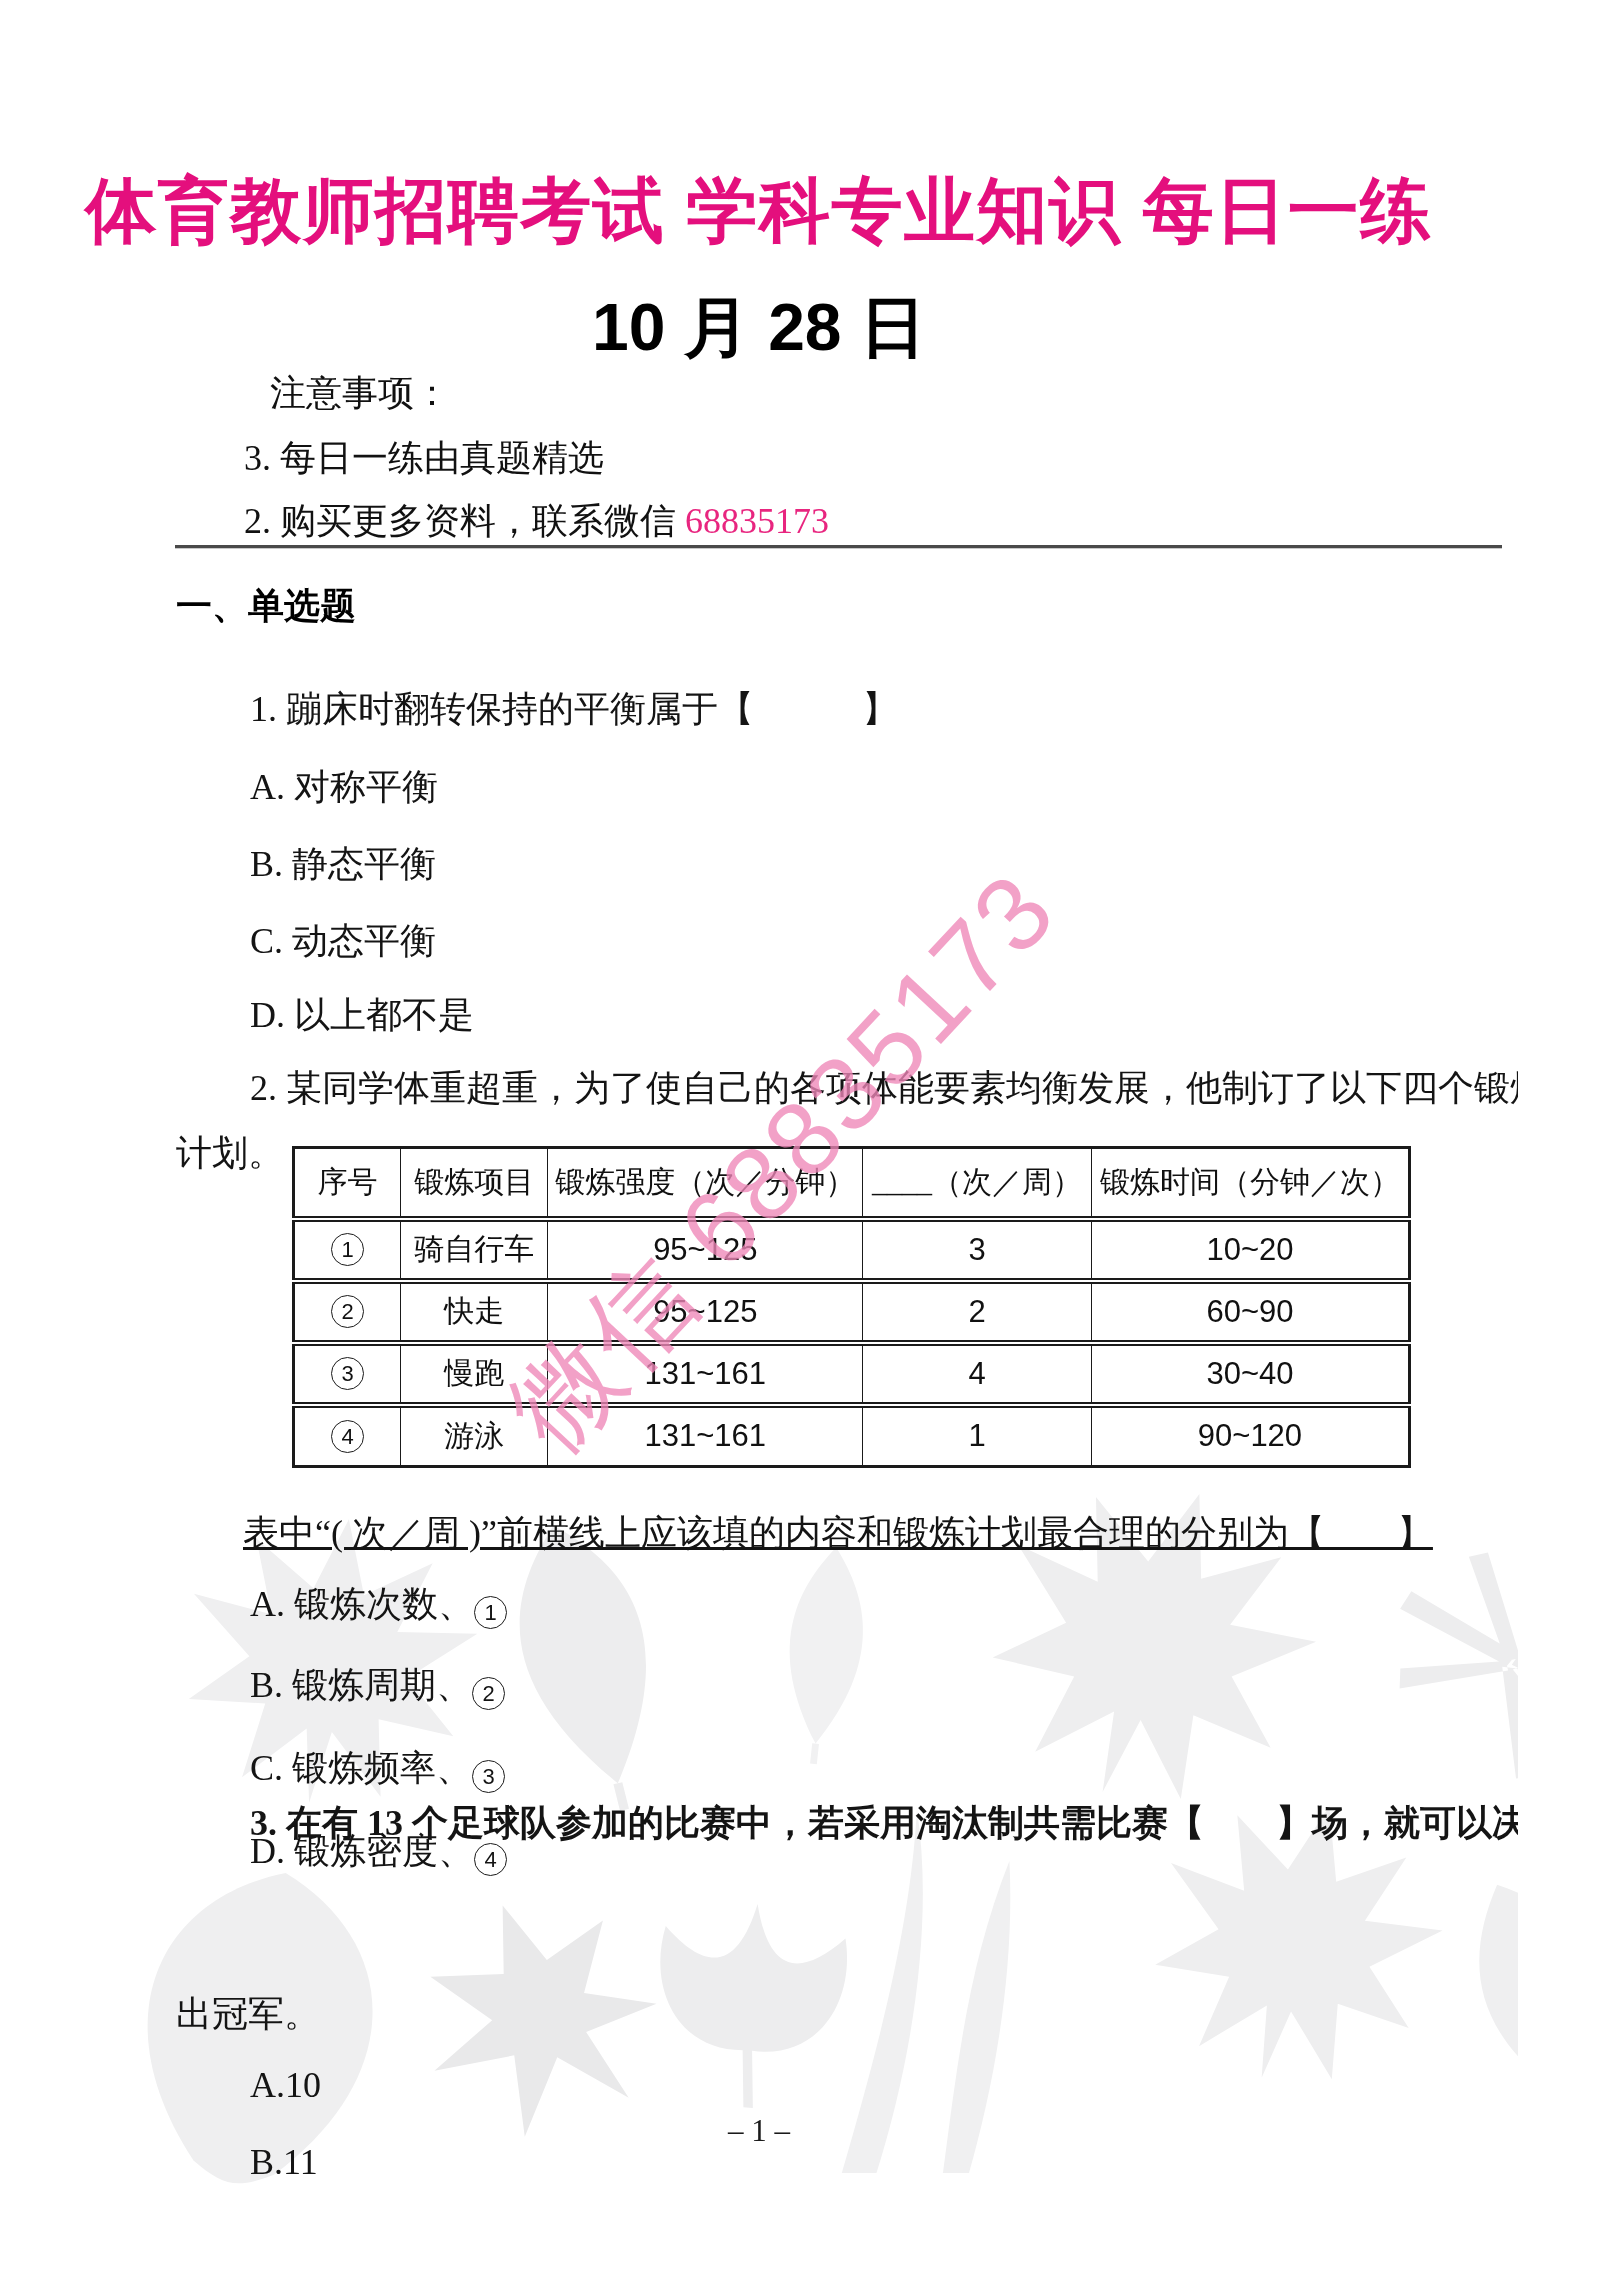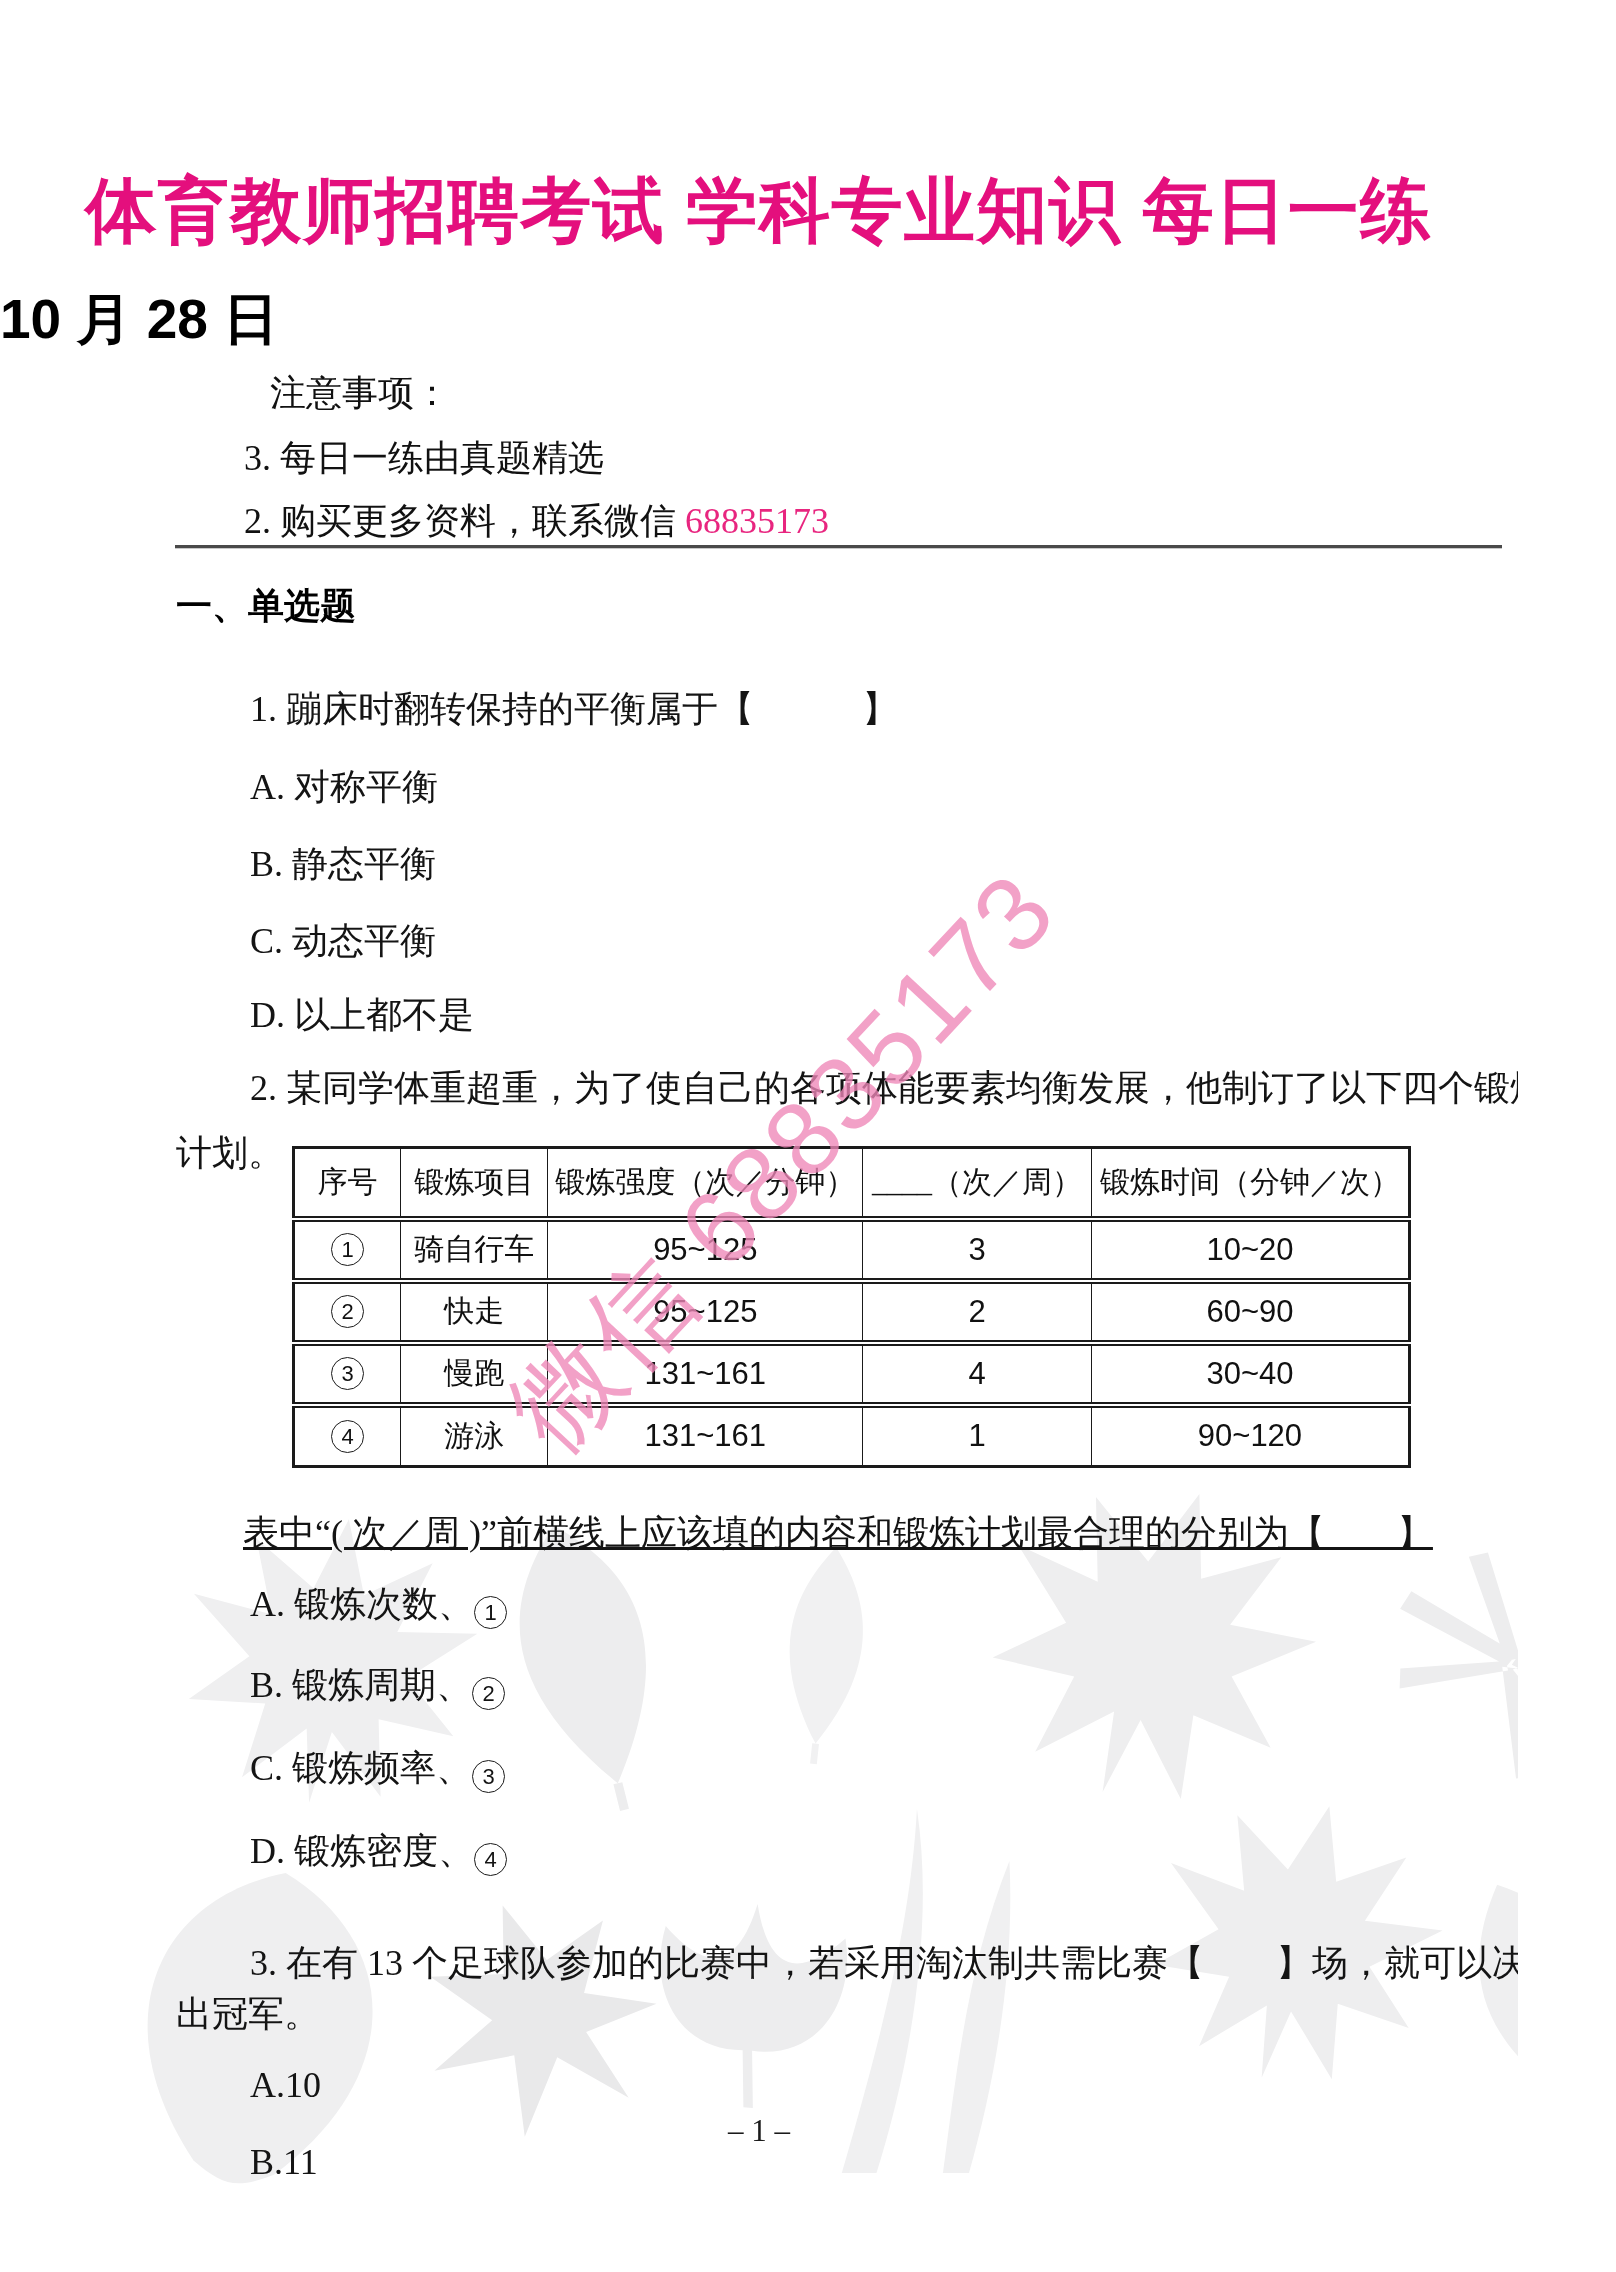--- a/index.html
+++ b/index.html
@@ -21,23 +21,24 @@
     left: 0; right: 0; top: 164px;
     text-align: center;
     font-family: "Liberation Sans", sans-serif;
     font-weight: bold;
     font-size: 71px;
     letter-spacing: 1.5px;
     color: #e40f7d;
   }
   .doc-date {
     left: 0; right: 0; top: 283px;
+    text-align: center;
     font-family: "Liberation Sans", sans-serif;
     font-weight: bold;
-    font-size: 55px;
+    font-size: 66px;
     color: #000000;
   }
   .note-line { font-size: 36px; left: 244px; }
   .wechat-num { color: #e8257f; }
 
   .rule {
     left: 175px; top: 545px;
     width: 1327px; height: 3px;
     background: #4a4a4a;
     border-bottom: 1.5px solid #c8c8c8;
@@ -218,21 +219,21 @@
     </tbody>
       </table>
 
     <div class="abs body-line" style="left:243px;top:1480px;text-decoration:underline;">表中“( 次／周 )”前横线上应该填的内容和锻炼计划最合理的分别为【　　】</div>
 
     <div class="abs body-line" style="left:250px;top:1551px;"><span>A. 锻炼次数、</span><span class="circ">1</span></div>
     <div class="abs body-line" style="left:250px;top:1632px;"><span>B. 锻炼周期、</span><span class="circ">2</span></div>
     <div class="abs body-line" style="left:250px;top:1715px;"><span>C. 锻炼频率、</span><span class="circ">3</span></div>
     <div class="abs body-line" style="left:250px;top:1798px;"><span>D. 锻炼密度、</span><span class="circ">4</span></div>
 
-    <div class="abs body-line" style="left:250px;top:1910px;">3. 在有 13 个足球队参加的比赛中，若采用淘汰制共需比赛【　　】场，就可以决</div>
+    <div class="abs body-line" style="left:250px;top:1770px;font-weight:bold;">3. 在有 13 个足球队参加的比赛中，若采用淘汰制共需比赛【　　】场，就可以决</div>
     <div class="abs body-line" style="left:176px;top:1961px;">出冠军。</div>
     <div class="abs body-line" style="left:250px;top:2035px;">A.10</div>
     <div class="abs body-line" style="left:250px;top:2112px;">B.11</div>
 
     <div class="abs page-number">– 1 –</div>
   </div>
 
   <div class="layer-watermark">
     <div class="watermark">微信 68835173</div>
   </div>

